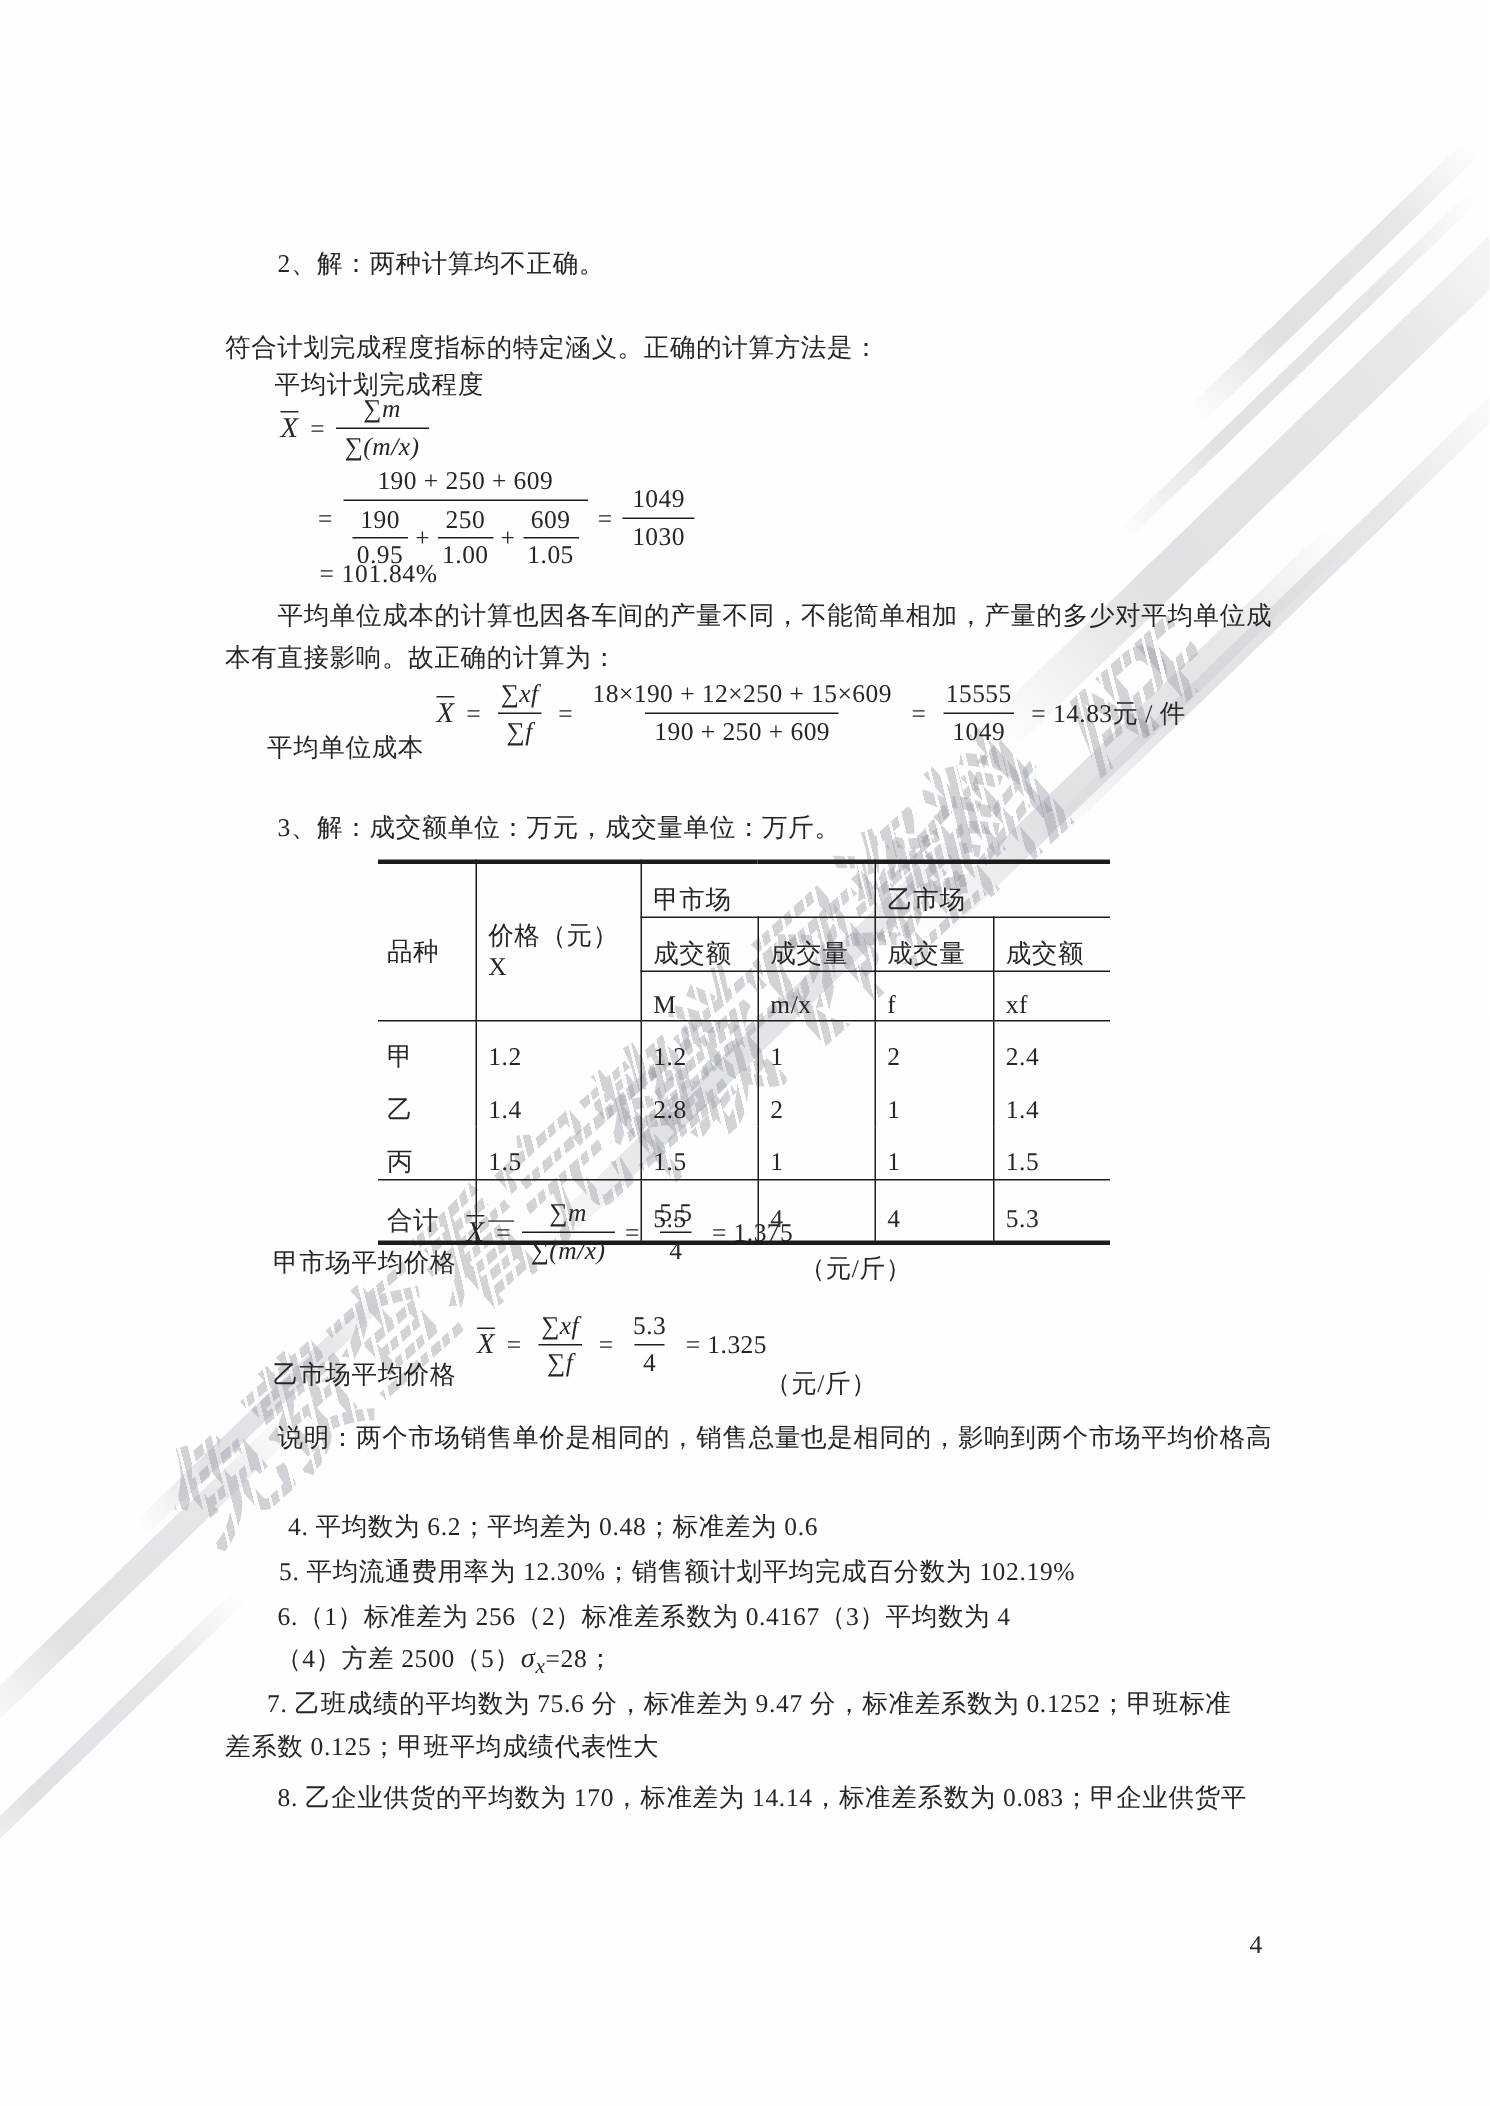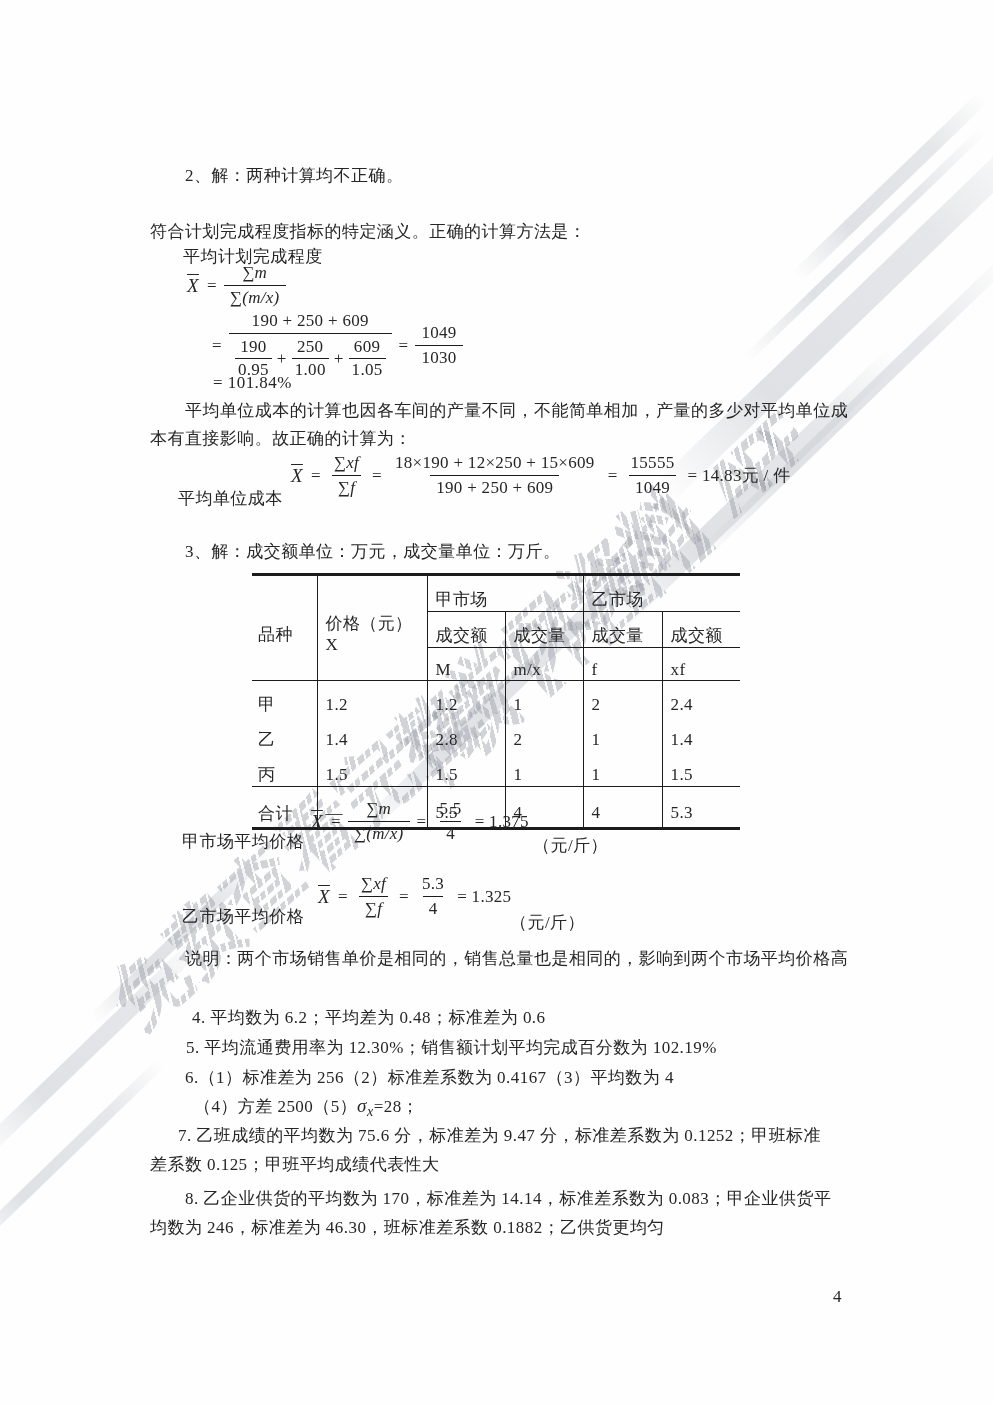--- a/index.html
+++ b/index.html
@@ -286,23 +286,22 @@
     </span>
     <span>= 1.325</span>
   </div>
   <div class="abs t" style="left:510px;top:913px;">（元/斤）</div>
 
   <div class="abs t" style="left:185px;top:949px;">说明：两个市场销售单价是相同的，销售总量也是相同的，影响到两个市场平均价格高</div>
 
   <div class="abs t" style="left:192px;top:1008px;">4. 平均数为 6.2；平均差为 0.48；标准差为 0.6</div>
   <div class="abs t" style="left:186px;top:1038px;">5. 平均流通费用率为 12.30%；销售额计划平均完成百分数为 102.19%</div>
   <div class="abs t" style="left:185px;top:1068px;">6.（1）标准差为 256（2）标准差系数为 0.4167（3）平均数为 4</div>
-  <div class="abs t" style="left:194px;top:1096px;">
+  <div class="abs t" style="left:184px;top:1096px;">
     <span>（4）方差 2500（5）</span><span class="var" style="font-size:19px">σ</span><sub class="var">x</sub><span>=28；</span>
   </div>
   <div class="abs t" style="left:178px;top:1126px;text-align:right;">7. 乙班成绩的平均数为 75.6 分，标准差为 9.47 分，标准差系数为 0.1252；甲班标准</div>
   <div class="abs t" style="left:150px;top:1155px;">差系数 0.125；甲班平均成绩代表性大</div>
   <div class="abs t" style="left:185px;top:1189px;">8. 乙企业供货的平均数为 170，标准差为 14.14，标准差系数为 0.083；甲企业供货平</div>
-  <div class="abs t" style="left:150px;top:1218px;">均数为 246，标准差为 46.30，班标准差系数 0.1882；乙供货更均匀</div>
 
   <div class="abs t" style="left:833px;top:1287px;letter-spacing:0;">4</div>
 
 </div>
 
 </body></html>

